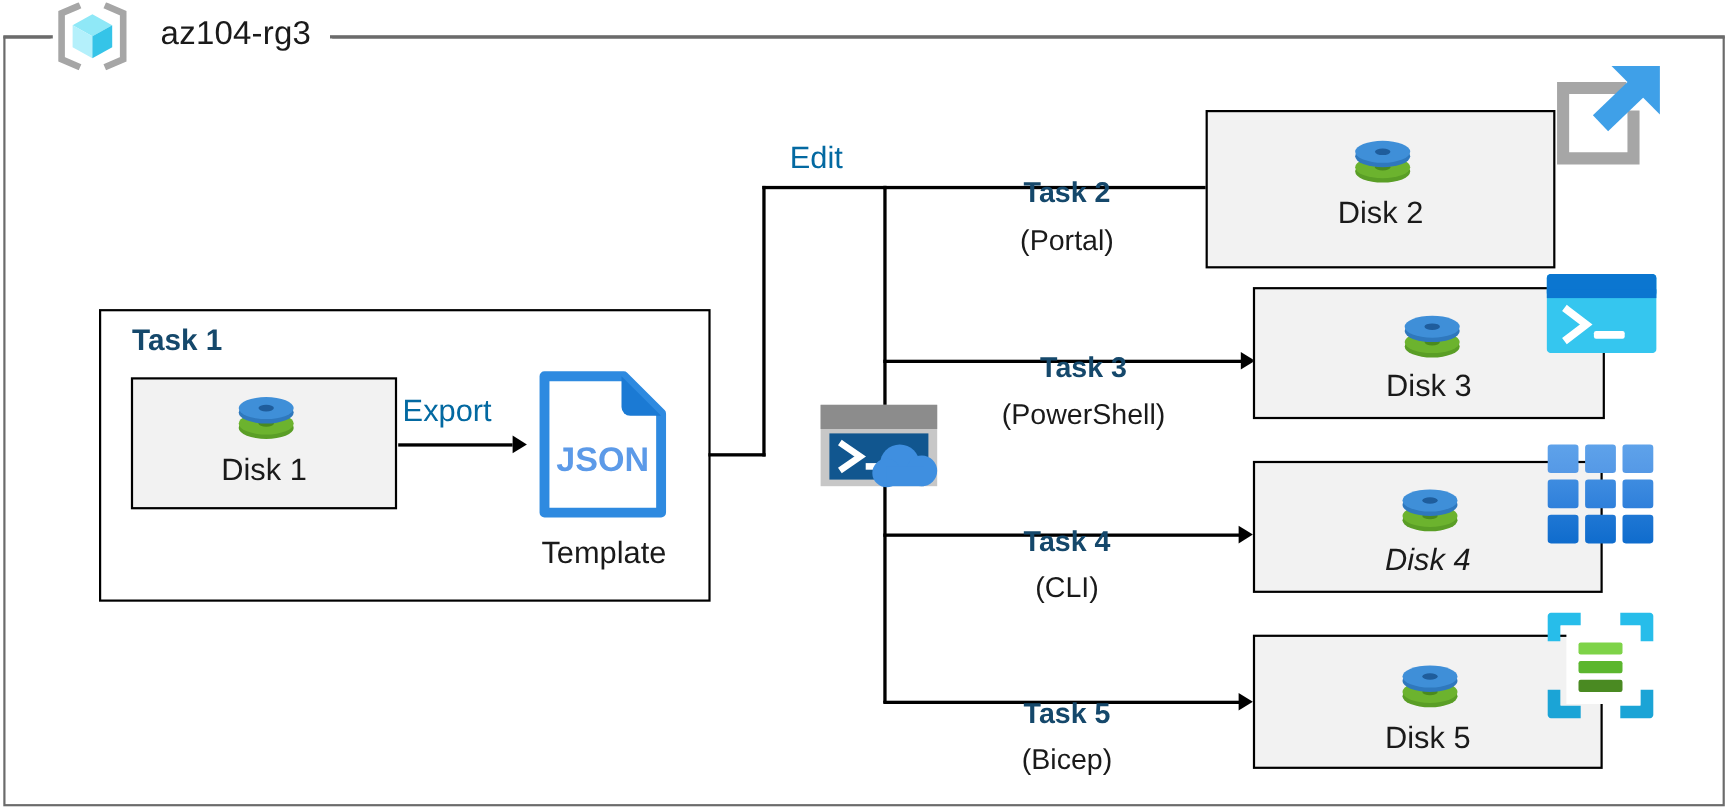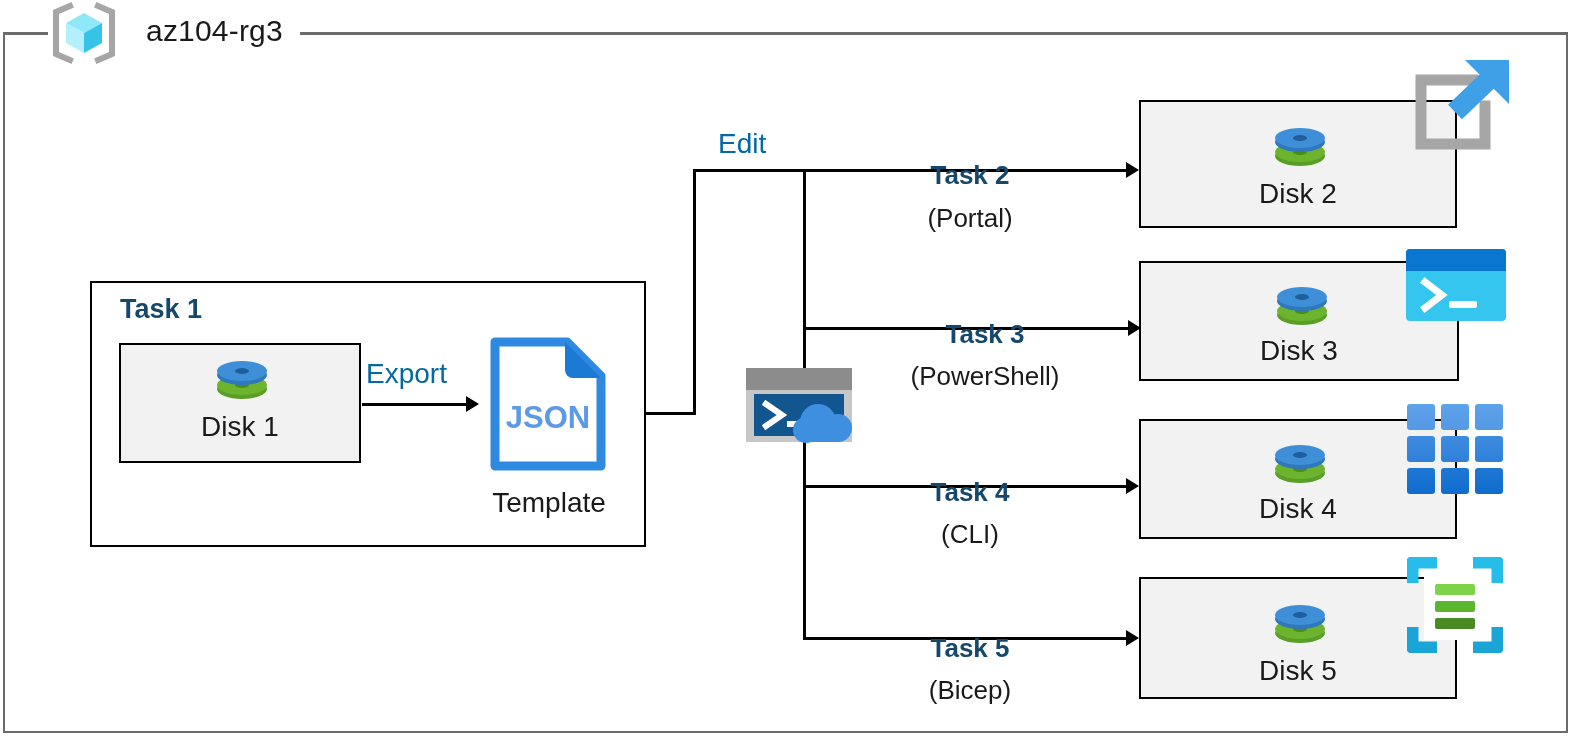--- a/index.html
+++ b/index.html
@@ -133,21 +133,21 @@
 
   <div class="ln ln-h" style="left:803px;top:169px;width:328px;"></div>
   <div class="arrow-r" style="left:1126px;top:162px;"></div>
   <div class="edge-label" style="left:855px;top:131px;width:230px;">
     <div class="edge-task">Task 2</div>
   </div>
   <div class="edge-label" style="left:855px;top:174px;width:230px;">
     <div class="edge-sub">(Portal)</div>
   </div>
 
-  <div class="disk-box" style="left:1139px;top:100px;width:318px;height:128px;">
+  <div class="disk-box" style="left:1096px;top:100px;width:318px;height:144px;">
     <div class="diskicon" style="left:130px;top:20px;">
       <svg viewBox="0 0 58 54" width="58" height="54">
         <ellipse cx="29" cy="34" rx="25" ry="10" fill="#5a9e26"></ellipse>
         <ellipse cx="29" cy="30" rx="25" ry="10" fill="#6cb32e"></ellipse>
         <ellipse cx="29" cy="30" rx="7" ry="3" fill="#4a8a1e"></ellipse>
         <ellipse cx="29" cy="20" rx="25" ry="10" fill="#2f78bd"></ellipse>
         <ellipse cx="29" cy="16" rx="25" ry="10" fill="#3f8fd8"></ellipse>
         <ellipse cx="29" cy="16" rx="7" ry="3" fill="#1f5d9c"></ellipse>
       </svg>
     </div>
@@ -208,21 +208,21 @@
     <div class="diskicon" style="left:130px;top:18px;">
       <svg viewBox="0 0 58 54" width="58" height="54">
         <ellipse cx="29" cy="34" rx="25" ry="10" fill="#5a9e26"></ellipse>
         <ellipse cx="29" cy="30" rx="25" ry="10" fill="#6cb32e"></ellipse>
         <ellipse cx="29" cy="30" rx="7" ry="3" fill="#4a8a1e"></ellipse>
         <ellipse cx="29" cy="20" rx="25" ry="10" fill="#2f78bd"></ellipse>
         <ellipse cx="29" cy="16" rx="25" ry="10" fill="#3f8fd8"></ellipse>
         <ellipse cx="29" cy="16" rx="7" ry="3" fill="#1f5d9c"></ellipse>
       </svg>
     </div>
-    <div class="disk-caption" style="left:0;top:72px;">Disk 4</div>
+    <div class="disk-caption" style="left:0;top:72px;font-style:italic;">Disk 4</div>
   </div>
 
   <div class="svc-icon" style="left:1406px;top:403px;width:98px;height:92px;">
     <svg viewBox="0 0 98 92" width="98" height="92">
       <defs>
         <linearGradient id="cliA" x1="0" y1="0" x2="0" y2="1">
           <stop offset="0" stop-color="#5ea2ea"></stop>
             <stop offset="1" stop-color="#5599e6"></stop>
         </linearGradient>
         <linearGradient id="cliB" x1="0" y1="0" x2="0" y2="1">

